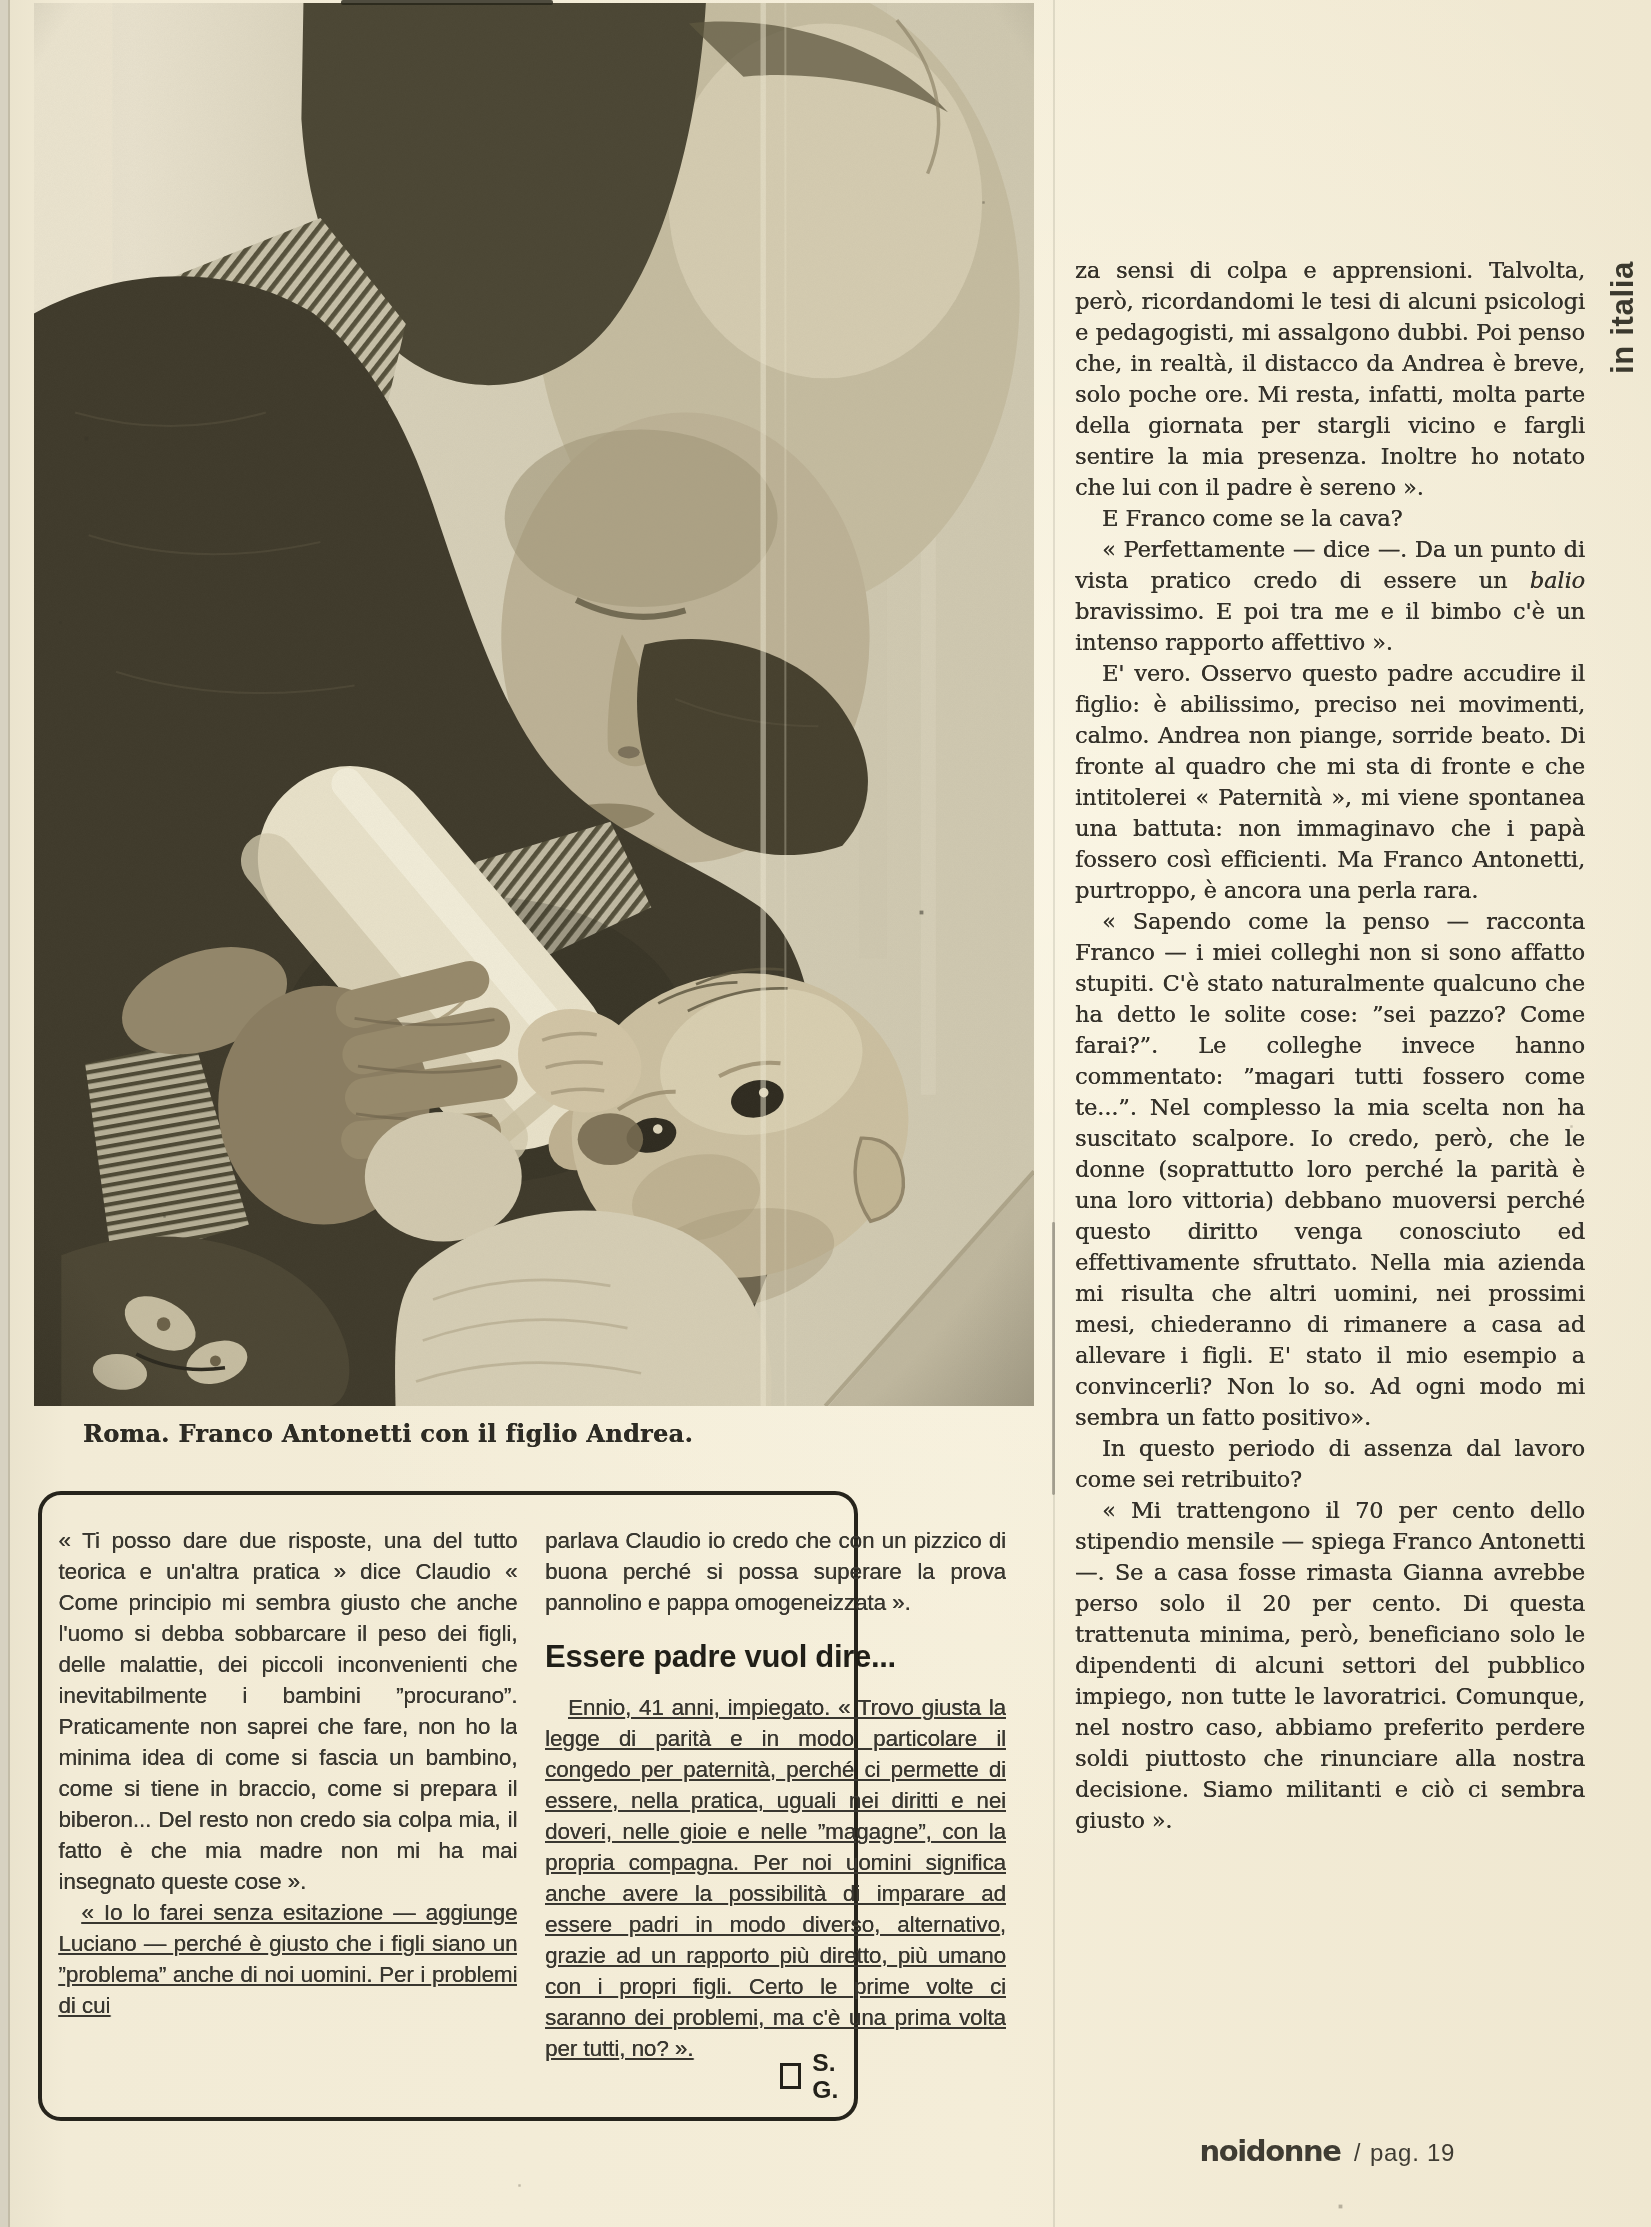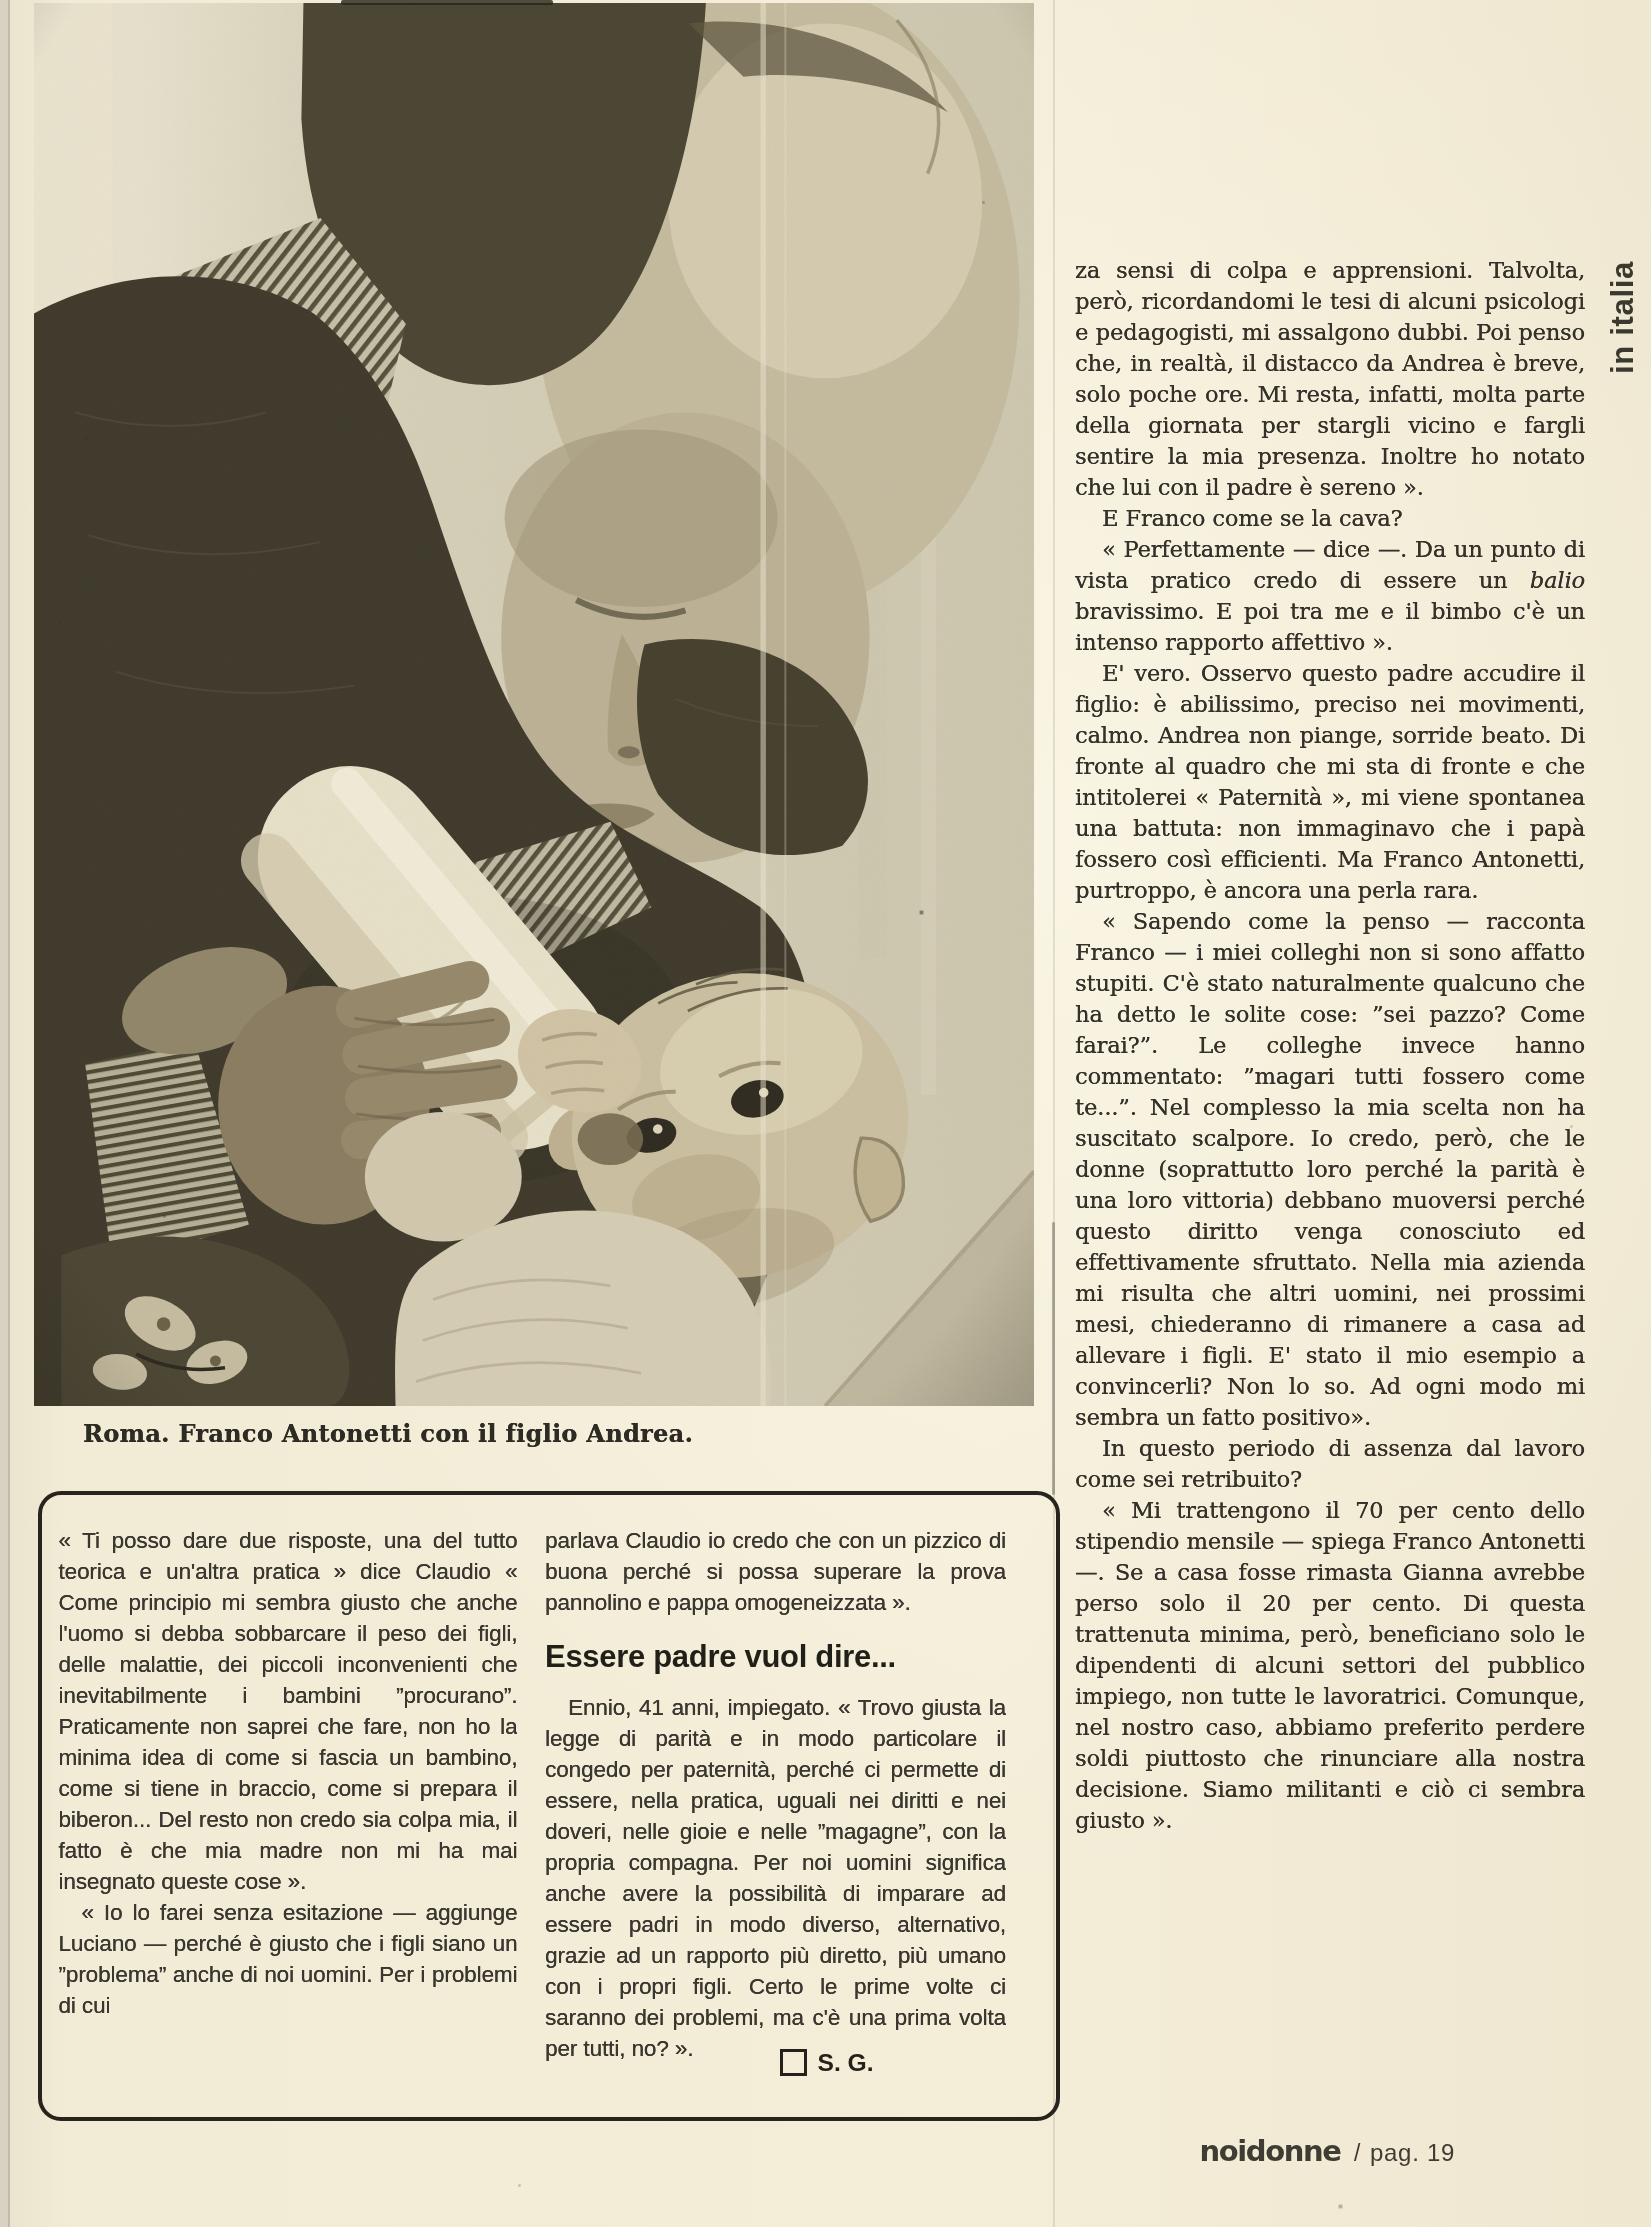--- a/index.html
+++ b/index.html
@@ -41,26 +41,26 @@
     letter-spacing:-0.1px;}
   .main-col p{margin:0;text-shadow:0.2px 0 0 currentColor;}
   .main-col p.indent{text-indent:27px;}
   .main-col em{font-style:italic;}
   
   .vlabel{position:absolute;left:1557px;top:302px;width:130px;height:31px;
     transform:rotate(-90deg);transform-origin:center;
     font:bold 31px/31px "Liberation Sans", sans-serif;color:#3b392e;
     text-align:center;letter-spacing:0.7px;white-space:nowrap;}
   
-  .ibox{position:absolute;left:38px;top:1491px;width:1022px;height:630px;
+  .ibox{position:absolute;left:38px;top:1491px;width:820px;height:630px;
     border:4.8px solid var(--border);border-radius:23px;box-sizing:border-box;}
   .box-col{position:absolute;font:22.5px/31px "Liberation Sans", sans-serif;
     color:var(--box-ink);text-align:justify;letter-spacing:-0.1px;overflow:hidden;}
   .box-col p{margin:0;text-shadow:0.2px 0 0 currentColor;}
-  .box-col p.indent{text-indent:23px;}
+  .box-col p.indent{text-indent:23px;text-decoration:underline;}
   .box-col h2{margin:18px 0 13.6px 0;font:bold 31px/34px "Liberation Sans", sans-serif;
     color:#201f18;letter-spacing:-0.3px;text-align:left;}
   .box-col.right h2{margin-top:22px;margin-bottom:18px;}
   .box-col.left{left:16.4px;top:30px;width:459px;height:566px;}
   .box-col.right{left:503px;top:30px;width:461px;height:566px;}
   .signature{position:absolute;left:738px;top:554px;display:flex;align-items:center;gap:11px;
     font:bold 24.6px/27px "Liberation Sans", sans-serif;color:#23211a;}
   .sigbox{display:inline-block;width:20.5px;height:20.5px;border:3.4px solid #23211a;background:transparent;}
   
   .footer{position:absolute;left:1051px;top:2136px;width:404px;display:flex;

